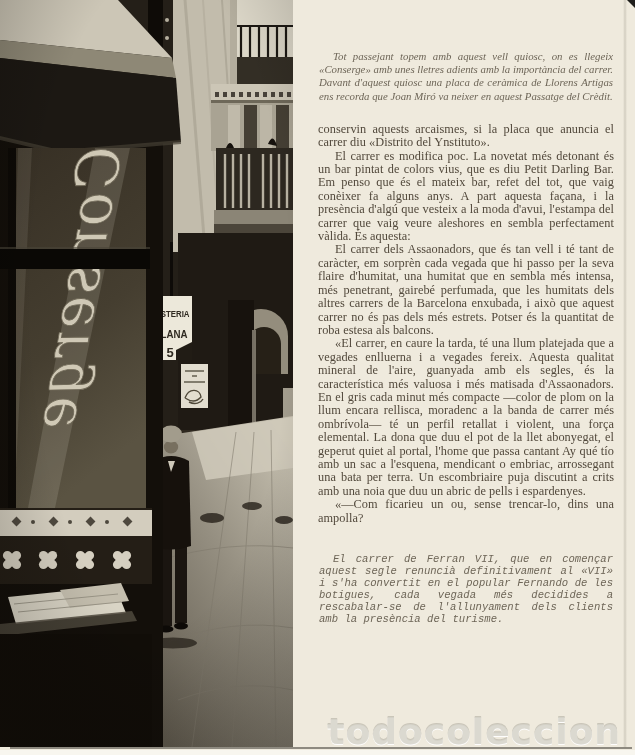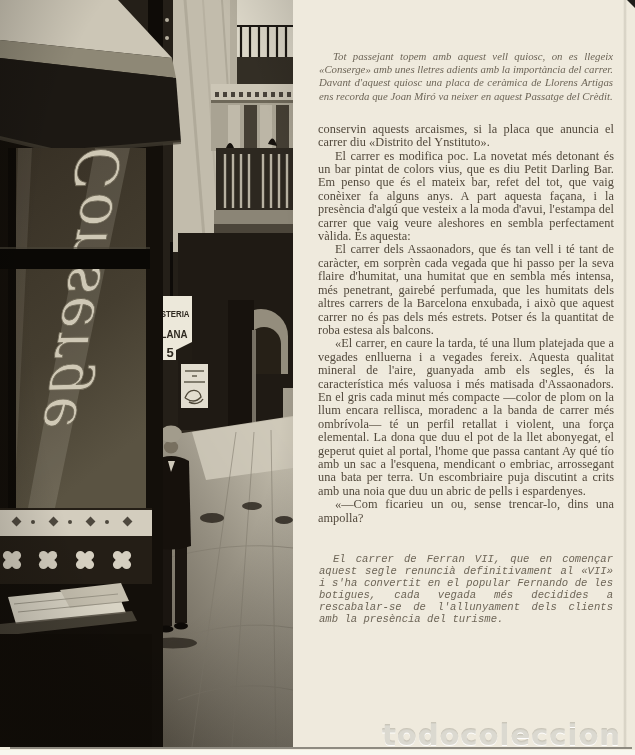--- a/index.html
+++ b/index.html
@@ -15,21 +15,21 @@
   .caption{font-style:italic;color:#6d6557;text-align:justify;text-indent:14px;margin:1px;}
   .caption-top{margin-top:50px;font-size:10.8px;line-height:13.2px;}
   .body-text{margin-top:20px;}
   .body-text p{margin:0;font-size:12.3px;line-height:13.4px;text-align:justify;
                text-indent:17px;letter-spacing:0.05px;}
   .body-text p.first{text-indent:0;}
   .caption-bottom{margin-top:28px;font-size:10.6px;line-height:12px;font-family:Liberation Mono, monospace;}
 
   
   .watermark{position:absolute;right:14px;bottom:3px;
-             font-family:"DejaVu Sans",sans-serif;font-weight:bold;font-size:29px;
+             font-family:"DejaVu Sans",sans-serif;font-weight:bold;font-size:36px;
              letter-spacing:1px;color:rgba(213,210,201,0.85);
              text-shadow:0 1px 0 rgba(255,255,255,0.9), 0 -1px 0 rgba(165,162,150,0.5);}
   .bottom-edge{position:absolute;left:10px;top:747px;width:622px;height:2px;
                background:#6e6a60;opacity:.75;}
   .bottom-strip{position:absolute;left:0;top:749.5px;width:635px;height:6px;background:#f8f6ef;}
   .crease{position:absolute;left:623px;top:0;width:4px;height:748px;
           background:linear-gradient(to right,rgba(255,255,255,0),rgba(135,130,115,0.28),rgba(255,255,255,0));}
   .corner{position:absolute;right:0;top:0;width:0;height:0;
           border-left:8px solid transparent;border-top:8px solid #1f1e1b;}
 </style>

